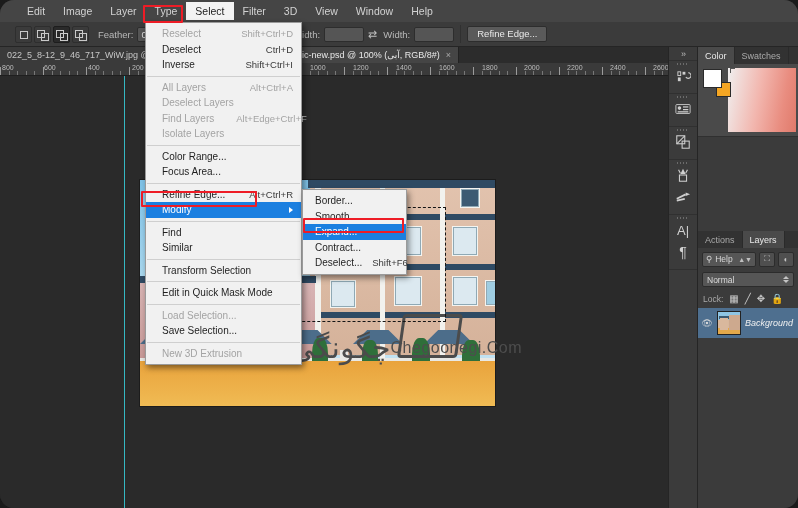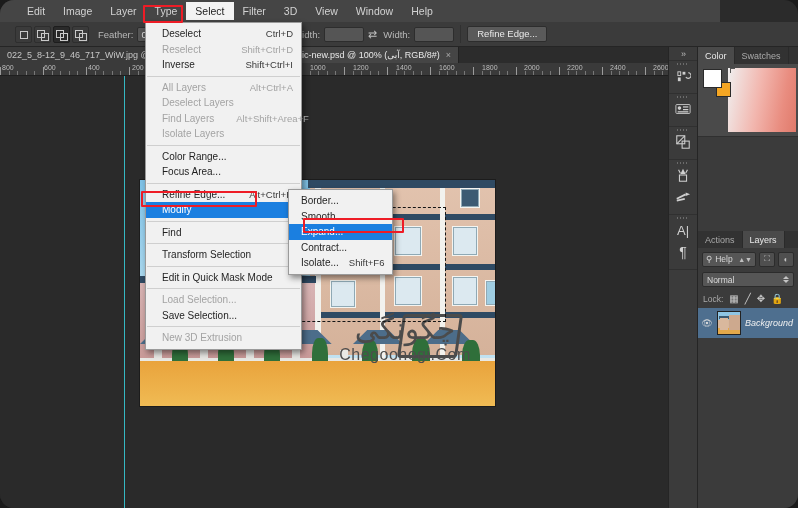--- a/index.html
+++ b/index.html
@@ -12,21 +12,21 @@
   #app {
     position: relative;
     width: 798px; height: 508px;
     background: #2b2b2b;
     border-radius: 14px;
     overflow: hidden;
   }
 
   
   .menubar {
-    position: absolute; left: 0; top: 0; width: 720px; height: 22px;
+    position: absolute; left: 0; top: 0; width: 798px; height: 22px;
     background: #454545;
     display: flex; align-items: center;
     padding-left: 18px;
     z-index: 40;
   }
   .menubar .mi {
     font-size: 10.5px; color: #d2d2d2;
     padding: 3px 9px;
     white-space: nowrap;
     line-height: 12px;
@@ -269,21 +269,21 @@
     position:relative; overflow:hidden;
   }
   .thumb .h1{position:absolute;left:2px;top:6px;width:8px;height:12px;background:#d9b89d;}
   .thumb .h2{position:absolute;left:11px;top:3px;width:11px;height:15px;background:#cda98e;}
   .thumb .r1{position:absolute;left:1px;top:4px;width:10px;height:3px;background:#3c5a72;}
   .layername { font-size:9px; color:#f0f0f0; font-style:italic; white-space:nowrap; }
 
   
   .watermark {
     position:absolute; z-index: 5; pointer-events:none;
-    display:flex; flex-direction:column; align-items:center;
+    display:flex; flex-direction:row; align-items:center;
     color:#4d4d4d;
   }
   .wm-fa { font-size: 30px; letter-spacing:1px; line-height: 34px; color:#4b4b4b; }
   .wm-en { font-size: 16px; letter-spacing:.5px; color:#4d4d4d; }
   .wm-logo {
     position:absolute; width:60px; height:44px;
     border:3px solid #4b4b4b; border-radius:4px;
     transform: skewX(-8deg);
   }
 </style>
@@ -553,46 +553,46 @@
     <span class="ofield" style="width:40px;"></span>
     <span class="swap-ico">⇄</span>
     <span class="olabel" style="margin-left:2px;">Width:</span>
     <span class="ofield" style="width:40px;"></span>
 
     <div class="divider-v"></div>
     <span class="refine-btn">Refine Edge...</span>
   </div>
 
   <div class="menu" style="left:145px; top:22px; width:157px;">
-    <div class="row">
-      <span class="lbl">Deselect</span>
-      <span class="acc">Ctrl+D</span>
-    </div>
     <div class="row dis">
       <span class="lbl">Reselect</span>
       <span class="acc">Shift+Ctrl+D</span>
     </div>
     <div class="row">
+      <span class="lbl">Deselect</span>
+      <span class="acc">Ctrl+D</span>
+    </div>
+    <div class="row">
       <span class="lbl">Inverse</span>
       <span class="acc">Shift+Ctrl+I</span>
     </div>
 
     <div class="sep"></div>
 
     <div class="row dis">
       <span class="lbl">All Layers</span>
       <span class="acc">Alt+Ctrl+A</span>
     </div>
     <div class="row dis">
       <span class="lbl">Deselect Layers</span>
       <span class="acc"></span>
     </div>
     <div class="row dis">
       <span class="lbl">Find Layers</span>
-      <span class="acc">Alt+Shift+Area+F</span>
+      <span class="acc">Alt+Edge+Ctrl+F</span>
     </div>
     <div class="row dis">
       <span class="lbl">Isolate Layers</span>
       <span class="acc"></span>
     </div>
 
     <div class="sep"></div>
 
     <div class="row">
       <span class="lbl">Color Range...</span>
@@ -610,20 +610,23 @@
     <div class="row hl">
       <span class="lbl">Modify</span>
       <span class="arrow"></span>
     </div>
 
     <div class="sep"></div>
 
     <div class="row">
       <span class="lbl">Find</span>
     </div>
+    <div class="row">
+      <span class="lbl">Similar</span>
+    </div>
 
     <div class="sep"></div>
 
     <div class="row">
       <span class="lbl">Transform Selection</span>
     </div>
 
     <div class="sep"></div>
 
     <div class="row">
@@ -639,35 +642,35 @@
       <span class="lbl">Save Selection...</span>
     </div>
 
     <div class="sep"></div>
 
     <div class="row dis">
       <span class="lbl">New 3D Extrusion</span>
     </div>
   </div>
 
-  <div class="menu" style="left:288px; top:189px; width:105px;">
+  <div class="menu" style="left:302px; top:189px; width:105px;">
     <div class="row" style="padding-left:12px;">
       <span class="lbl">Border...</span>
     </div>
     <div class="row" style="padding-left:12px;">
       <span class="lbl">Smooth...</span>
     </div>
     <div class="row hl" style="padding-left:12px;">
       <span class="lbl">Expand...</span>
     </div>
     <div class="row" style="padding-left:12px;">
       <span class="lbl">Contract...</span>
     </div>
     <div class="row" style="padding-left:12px;">
-      <span class="lbl">Isolate...</span>
+      <span class="lbl">Deselect...</span>
       <span class="acc" style="padding-left:10px;">Shift+F6</span>
     </div>
   </div>
 
   <div class="menubar">
     <span class="mi">Edit</span>
     <span class="mi">Image</span>
     <span class="mi">Layer</span>
     <span class="mi">Type</span>
     <span class="mi active">Select</span>

